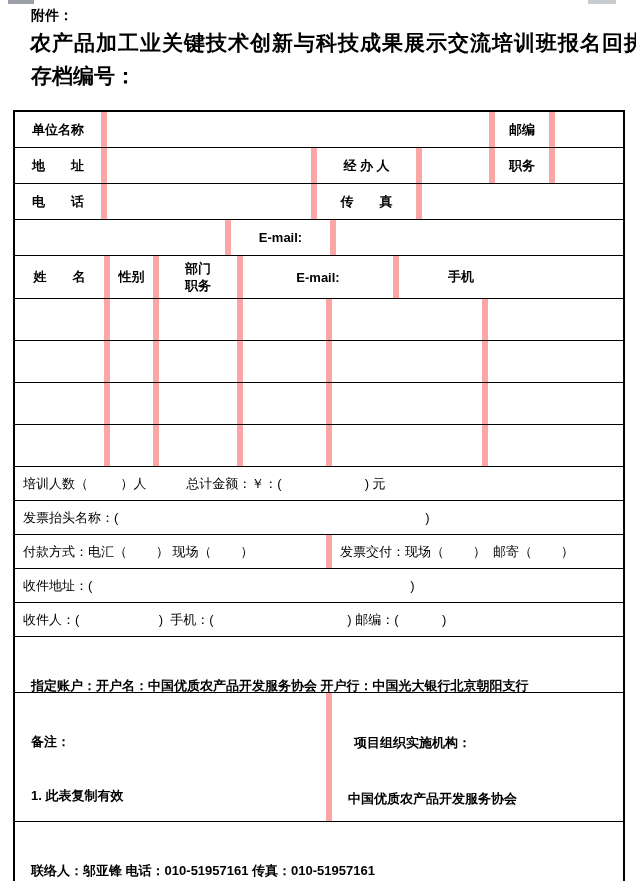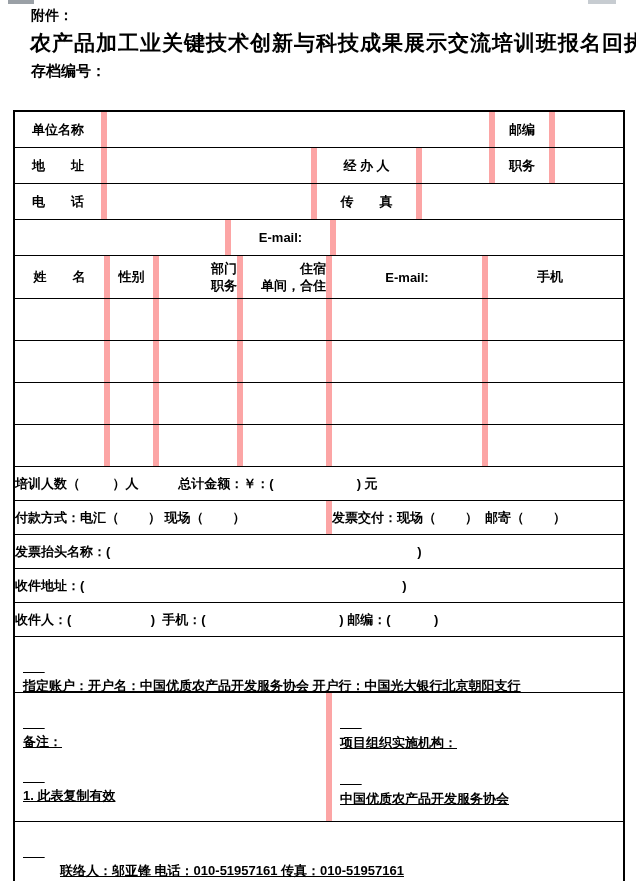--- a/index.html
+++ b/index.html
@@ -10,48 +10,48 @@
     overflow:hidden;
   }
   .scan-mark { position:absolute; height:4px; }
   .scan-mark.left  { left:8px; top:0; width:26px; background:#9aa0a6; }
   .scan-mark.right { left:588px; top:0; width:28px; background:#c7ccd1; }
 
   .hdr-attachment { position:absolute; left:31px; top:7px; font-size:14px; font-weight:600; }
   .hdr-title { position:absolute; left:30px; top:29px; font-size:21px; font-weight:700;
                letter-spacing:1px; white-space:nowrap; }
   .hdr-meta { position:absolute; left:31px; top:62px; width:575px; height:22px; }
-  .hdr-archive { position:absolute; left:0; top:0; font-size:15px; font-weight:700; }
+  .hdr-archive { position:absolute; left:0; top:0; font-size:21px; font-weight:700; }
   .hdr-date { position:absolute; left:291px; top:0; font-size:15px; font-weight:700; white-space:pre; }
 
   .form { position:absolute; left:13px; top:110px; width:612px; border:2px solid #000; }
   .row { display:flex; width:608px; border-top:1px solid #000; }
   .row:first-child { border-top:none; }
   .cell {
     border-left:6px solid #fca5a5; flex:none;
     display:flex; align-items:center;
     font-size:13px; overflow:hidden;
   }
   .cell:first-child { border-left:none; }
   .lbl { justify-content:center; text-align:center; font-weight:600; }
-  .txt { padding-left:0; white-space:pre; font-weight:700; }
-  .col2 { flex-direction:column; justify-content:center; line-height:17px;align-items:flex-end; }
-  .blk { display:block; padding:7px 8px; white-space:pre; font-weight:600;text-decoration:underline; }
+  .txt { padding-left:8px; white-space:pre; font-weight:400; }
+  .col2 { flex-direction:column; justify-content:center; line-height:17px; }
+  .blk { display:block; padding:7px 16px; white-space:pre; font-weight:600; }
   .blk .ln { line-height:23px; }
   .h35{height:35px} .h42{height:42px} .h41{height:41px} .h33{height:33px}
   .h55{height:55px} .h128{height:128px} .h72{height:72px}
   .w86{width:86px} .w210{width:210px} .w105{width:105px} .w73{width:73px}
   .w60{width:60px} .w74{width:74px} .w388{width:388px} .w207{width:207px}
   .w89{width:89px} .w49{width:49px} .w84{width:84px} .w156{width:156px} .w141{width:130px}
   .w311{width:311px} .w297{width:297px} .wfull{width:608px}
   .notes-cell .ln { line-height:24px; }
   .notes-cell .title { font-weight:700; }
   .org-cell .ln { line-height:26px; }
-  .org-cell .title { font-weight:700; }
-  .footer-cell .ln { line-height:23px;margin-left:37px; }
+  .org-cell .title { font-weight:700;margin-left:6px; }
+  .footer-cell .ln { line-height:23px; }
 </style>
 </head>
 <body>
 
 <div class="scan-mark left"></div>
 <div class="scan-mark right"></div>
 
 <div class="hdr-attachment">附件：</div>
 <div class="hdr-title">农产品加工业关键技术创新与科技成果展示交流培训班报名回执</div>
 <div class="hdr-meta">
@@ -89,24 +89,20 @@
     <div class="cell h35 w207"></div>
   </div>
 
   <div class="row">
     <div class="cell lbl h42 w89">姓　　名</div>
     <div class="cell lbl h42 w49">性别</div>
     <div class="cell lbl col2 h42 w84">
       <span>部门</span>
       <span>职务</span>
     </div>
-    <div class="cell lbl col2 h42 w89">
-      <span>住宿</span>
-      <span>单间，合住</span>
-    </div>
     <div class="cell lbl h42 w156">E-mail:</div>
     <div class="cell lbl h42 w141">手机</div>
   </div>
 
   <div class="row">
     <div class="cell h41 w89"></div>
     <div class="cell h41 w49"></div>
     <div class="cell h41 w84"></div>
     <div class="cell h41 w89"></div>
     <div class="cell h41 w156"></div>
@@ -135,26 +131,26 @@
     <div class="cell h41 w89"></div>
     <div class="cell h41 w156"></div>
     <div class="cell h41 w141"></div>
   </div>
 
   <div class="row">
     <div class="cell txt h33 wfull">培训人数（         ）人           总计金额：￥：(                       ) 元</div>
   </div>
 
   <div class="row">
-    <div class="cell txt h33 w311">付款方式：电汇（        ） 现场（        ）</div>
-    <div class="cell txt h33 w297">发票交付：现场（        ）  邮寄（        ）</div>
+    <div class="cell txt h33 wfull">发票抬头名称：(                                                                                     )</div>
   </div>
 
   <div class="row">
-    <div class="cell txt h33 wfull">发票抬头名称：(                                                                                     )</div>
+    <div class="cell txt h33 w311">付款方式：电汇（        ） 现场（        ）</div>
+    <div class="cell txt h33 w297">发票交付：现场（        ）  邮寄（        ）</div>
   </div>
 
   <div class="row">
     <div class="cell txt h33 wfull">收件地址：(                                                                                        )</div>
   </div>
 
   <div class="row">
     <div class="cell txt h33 wfull">收件人：(                      )  手机：(                                     ) 邮编：(            )</div>
   </div>
 

